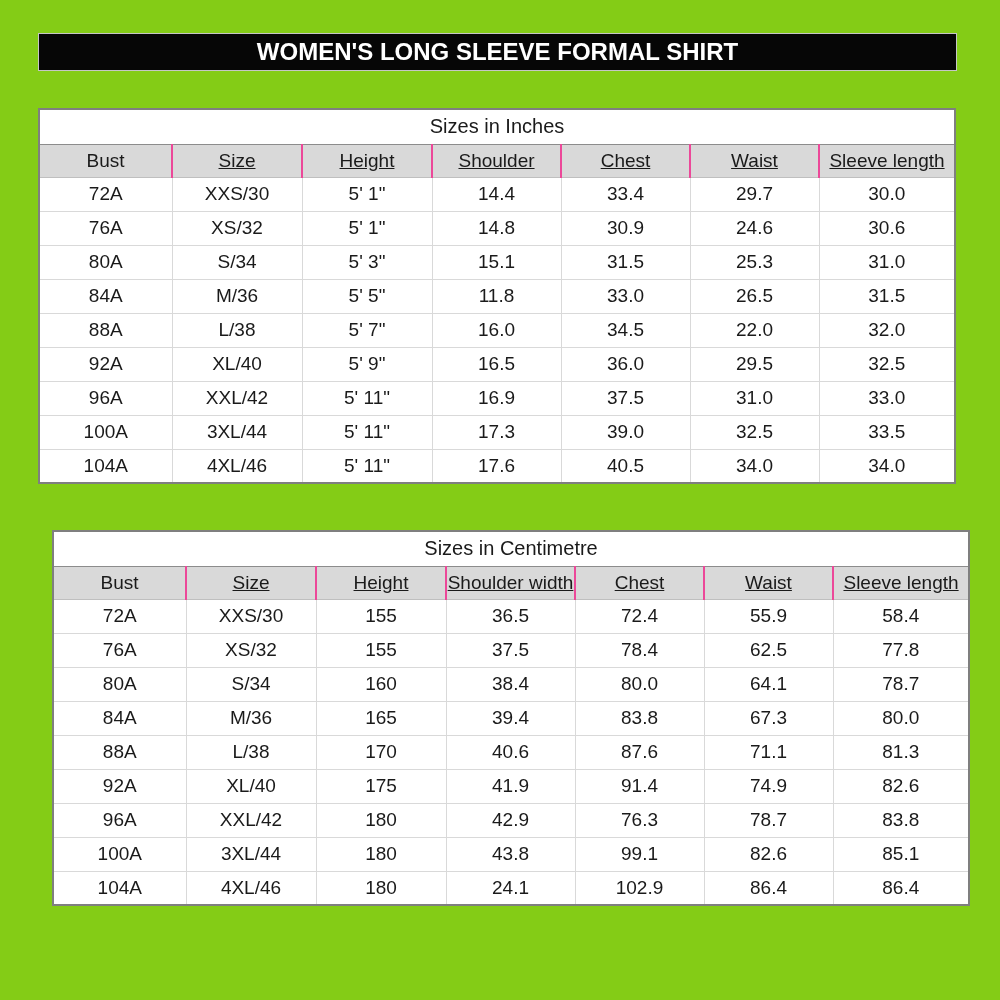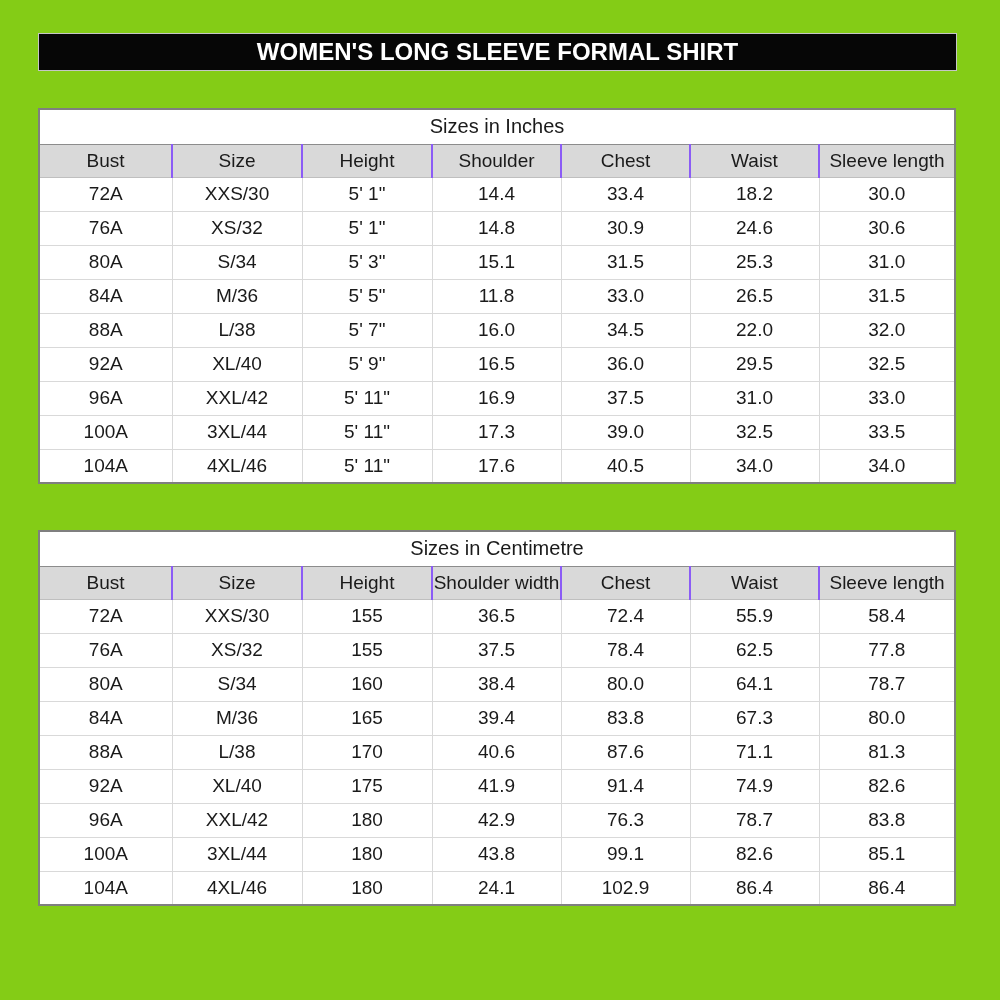--- a/index.html
+++ b/index.html
@@ -39,21 +39,21 @@
   table.size-table {
     position: absolute;
     left: 38px;
     width: 800px;
     border-collapse: collapse;
     table-layout: fixed;
     border: 2px solid #7f7f7f;
     background: #ffffff;
   }
   table.t1 { top: 108px; }
-  table.t2 { top: 530px; }
+  table.t2 { top: 530px; margin-left: 14px; }
   .size-table td, .size-table th {
     text-align: center;
     vertical-align: middle;
     font-size: 19px;
     font-weight: normal;
     padding: 0;
     overflow: hidden;
     white-space: nowrap;
   }
   .caption-row td {
@@ -61,21 +61,22 @@
     background: #ffffff;
     border-bottom: 1px solid #8c8c8c;
     font-size: 20px;
   }
   .header-row th {
     height: 33px;
     background: #d9d9d9;
     border-bottom: 1px solid #bfbfbf;
   }
   .header-row th + th {
-    border-left: 2px solid #8b5cf6;
+    border-left: 2px solid #ec4899;
+    text-decoration: underline;
   }
   .size-table tbody td {
     height: 34px;
     border-top: 1px solid #d9d9d9;
   }
   .size-table tbody td + td {
     border-left: 1px solid #d9d9d9;
   }
 </style>
 </head>
@@ -111,21 +112,21 @@
           <th>Sleeve length</th>
         </tr>
     </thead>
     <tbody>
         <tr>
           <td>72A</td>
           <td>XXS/30</td>
           <td>5' 1"</td>
           <td>14.4</td>
           <td>33.4</td>
-          <td>18.2</td>
+          <td>29.7</td>
           <td>30.0</td>
         </tr>
         <tr>
           <td>76A</td>
           <td>XS/32</td>
           <td>5' 1"</td>
           <td>14.8</td>
           <td>30.9</td>
           <td>24.6</td>
           <td>30.6</td>

